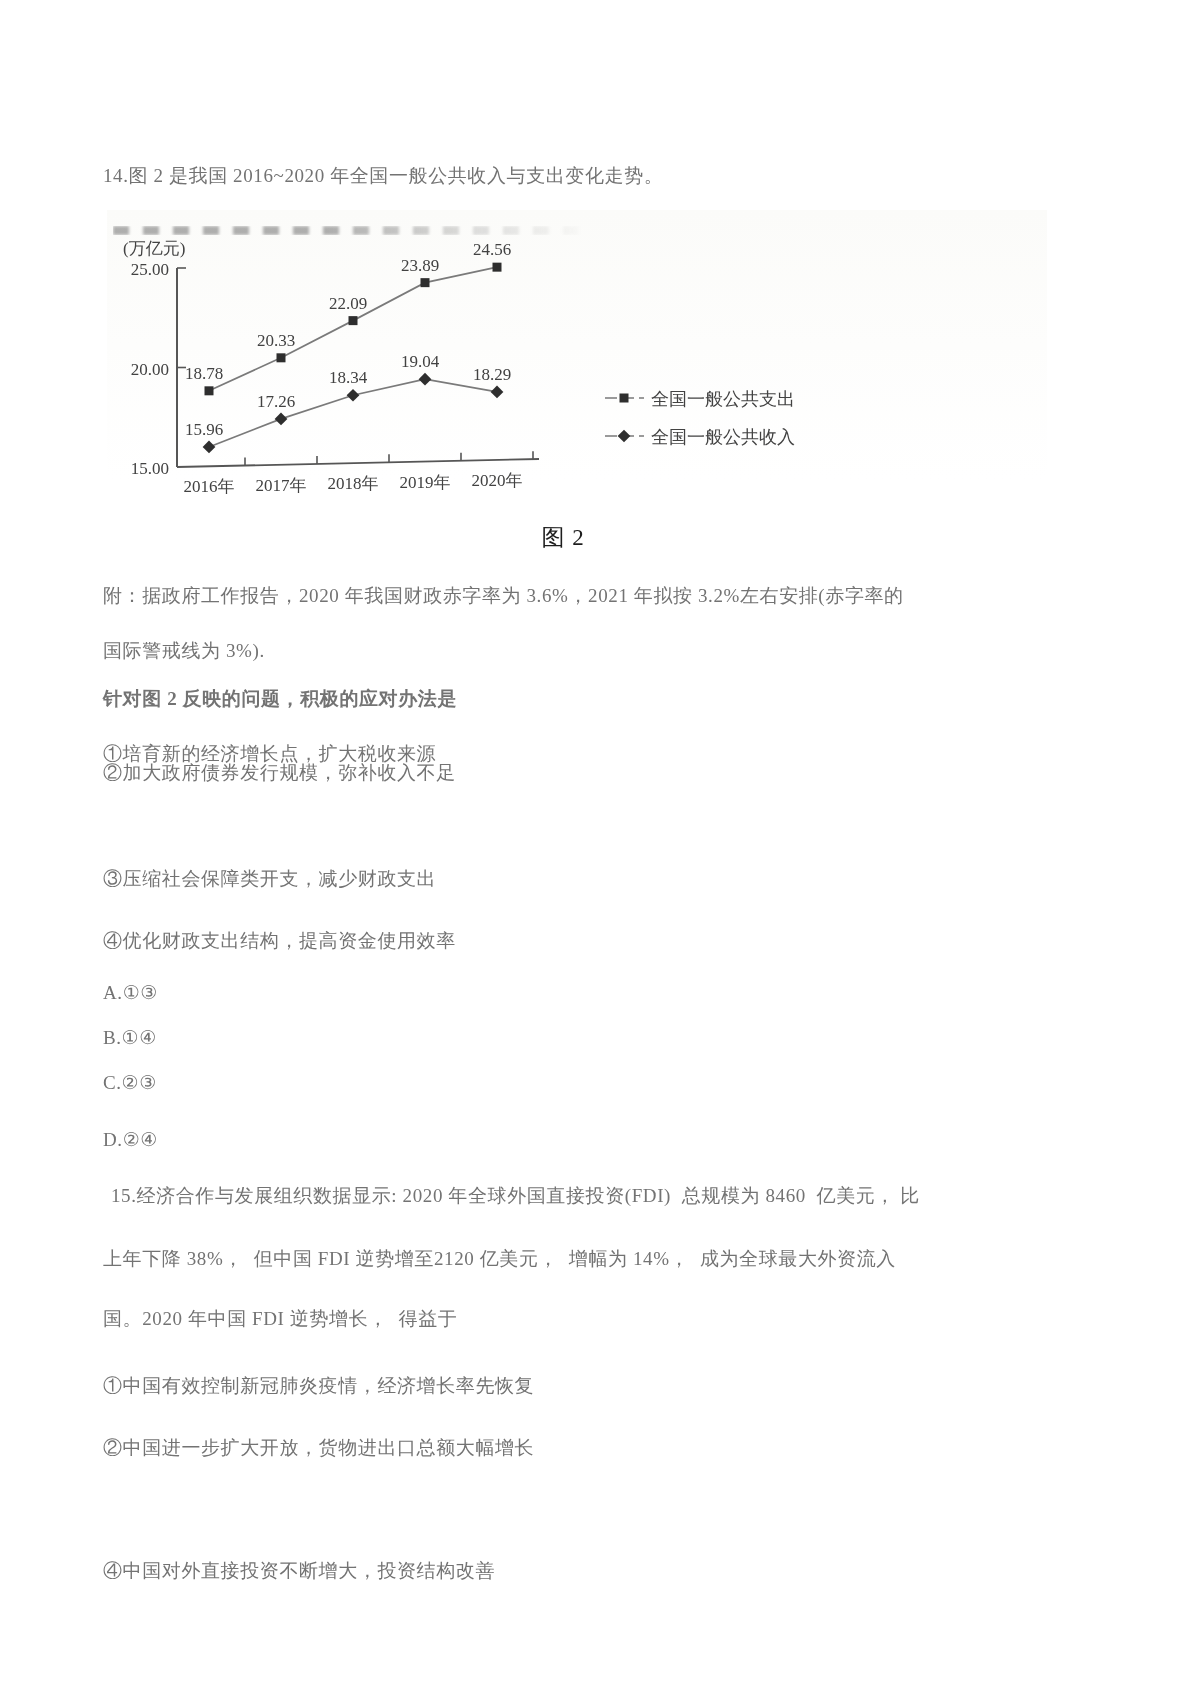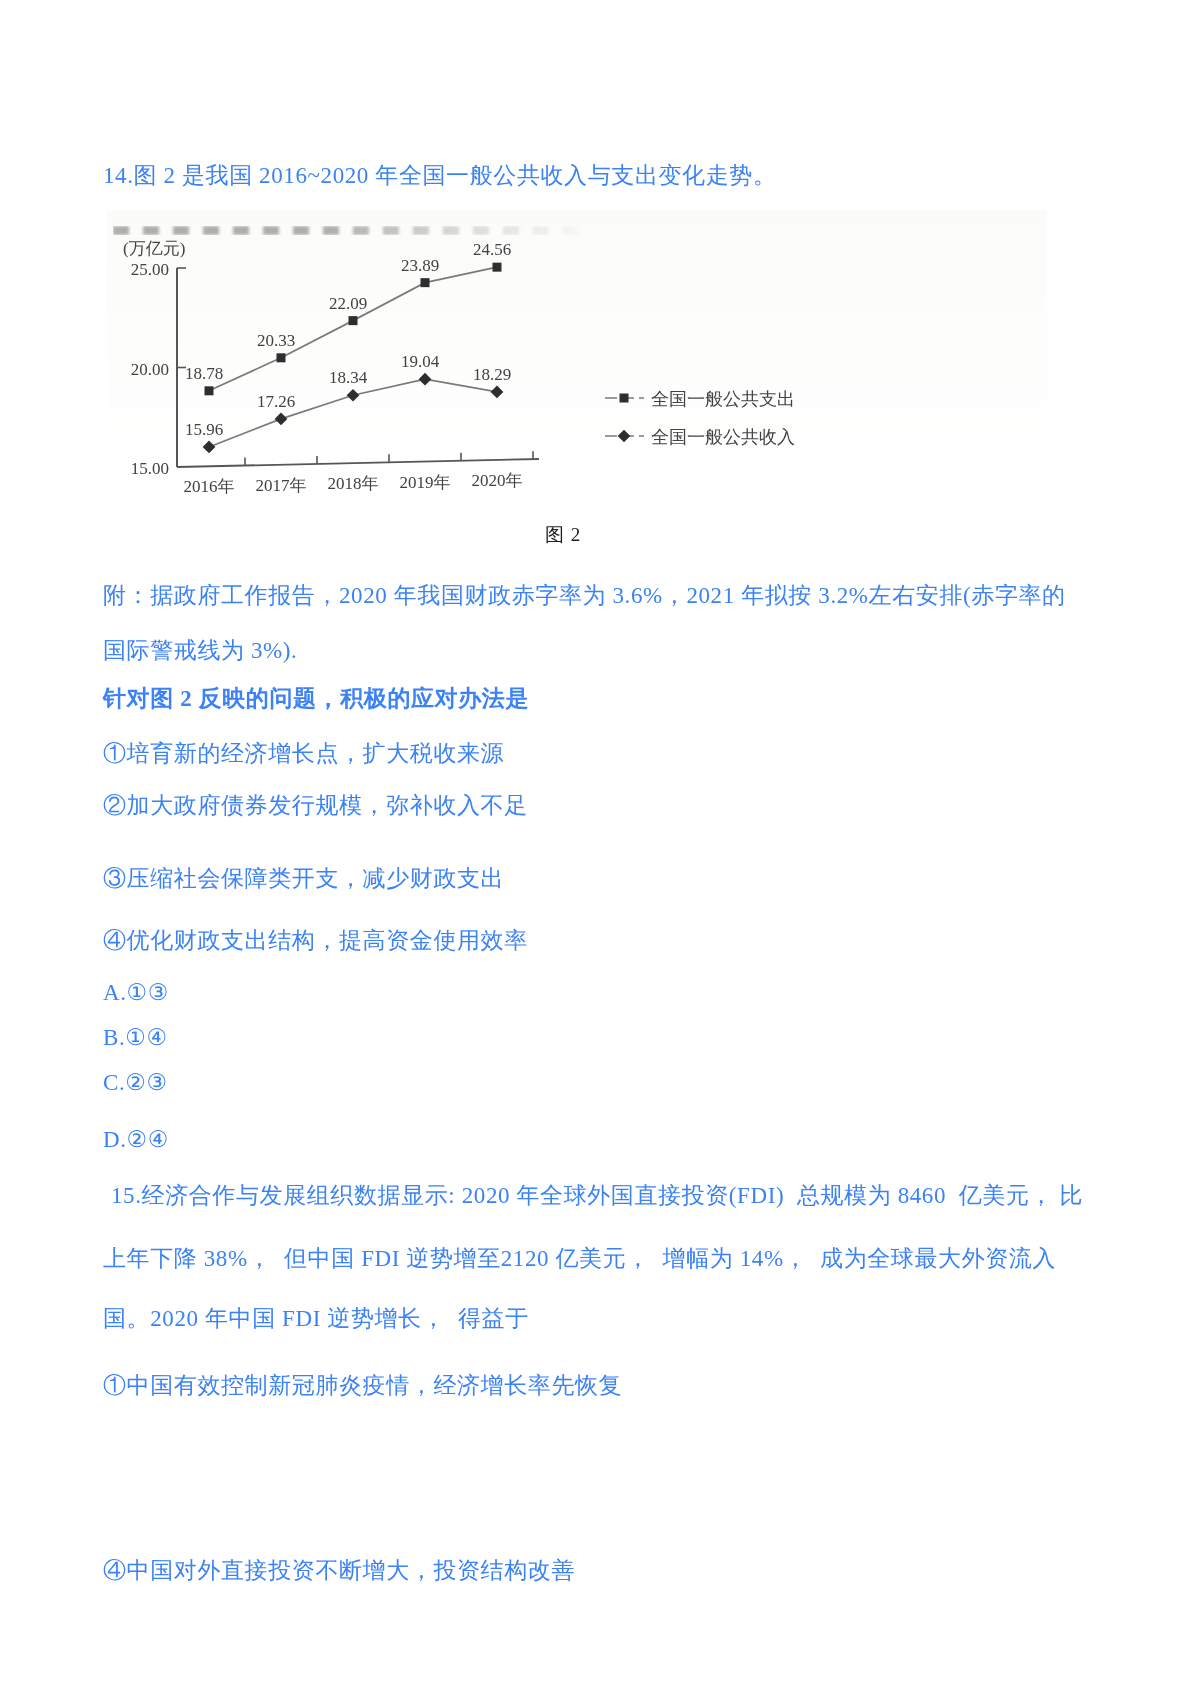--- a/index.html
+++ b/index.html
@@ -2,30 +2,30 @@
 <html><head>
 <meta charset="utf-8">
 <style>
   html,body { margin:0; padding:0; background:#ffffff; }
   .page {
     position:relative; width:1201px; height:1699px; background:#ffffff;
     font-family:"Liberation Serif","DejaVu Serif",serif;
     color:#1d1d1d; overflow:hidden;
   }
   .line {
-    position:absolute; left:103px; font-size:23px; line-height:30px;
-    letter-spacing:0.6px; white-space:pre; color:#3b82f6;
+    position:absolute; left:103px; font-size:19px; line-height:30px;
+    letter-spacing:0.6px; white-space:pre; color:#737373;
   }
   
   .t-q14-title   { top:161px; }
   .t-note1       { top:581px; }
   .t-note2       { top:636px; }
   .t-stem14      { top:684px;font-weight:bold; }
   .t-s14-1       { top:739px; }
-  .t-s14-2       { top:791px; }
+  .t-s14-2       { top:758px; }
   .t-s14-3       { top:864px; }
   .t-s14-4       { top:926px; }
   .t-choice-a    { top:978px;text-align:center; }
   .t-choice-b    { top:1023px; }
   .t-choice-c    { top:1068px; }
   .t-choice-d    { top:1125px; }
   
   .t-q15-l1      { top:1181px;margin-left:8px; }
   .t-q15-l2      { top:1244px; }
   .t-q15-l3      { top:1304px; }
@@ -43,21 +43,21 @@
     position:absolute; left:6px; top:16px; width:480px; height:9px;
     background:repeating-linear-gradient(90deg,
       rgba(110,110,110,0.55) 0 16px, rgba(110,110,110,0) 16px 30px);
     filter:blur(1.6px);
     -webkit-mask-image:linear-gradient(90deg,#000 0 45%,rgba(0,0,0,.45) 72%,transparent 100%);
     mask-image:linear-gradient(90deg,#000 0 45%,rgba(0,0,0,.45) 72%,transparent 100%);
   }
   .chart-svg text { font-family:"Liberation Serif","DejaVu Serif",serif; fill:#424242; }
   .caption {
     position:absolute; left:103px; top:522px; width:920px; text-align:center;
-    font-size:19px; letter-spacing:1px;
+    font-size:23px; letter-spacing:1px;
   }
 </style>
 </head>
 <body>
 
 <div class="page">
 
   <div class="line t-q14-title">14.图 2 是我国 2016~2020 年全国一般公共收入与支出变化走势。</div>
 
   <figure class="figure" style="margin:0">
@@ -126,15 +126,16 @@
   <div class="line t-choice-a">A.①③</div>
   <div class="line t-choice-b">B.①④</div>
   <div class="line t-choice-c">C.②③</div>
   <div class="line t-choice-d">D.②④</div>
 
   <div class="line t-q15-l1">15.经济合作与发展组织数据显示: 2020 年全球外国直接投资(FDI)  总规模为 8460  亿美元， 比</div>
   <div class="line t-q15-l2">上年下降 38%，  但中国 FDI 逆势增至2120 亿美元，  增幅为 14%，  成为全球最大外资流入</div>
   <div class="line t-q15-l3">国。2020 年中国 FDI 逆势增长，  得益于</div>
 
   <div class="line t-s15-1">①中国有效控制新冠肺炎疫情，经济增长率先恢复</div>
+  <div class="line t-s15-2">②中国进一步扩大开放，货物进出口总额大幅增长</div>
   <div class="line t-s15-4">④中国对外直接投资不断增大，投资结构改善</div>
 
 </div>
 
 </body></html>

